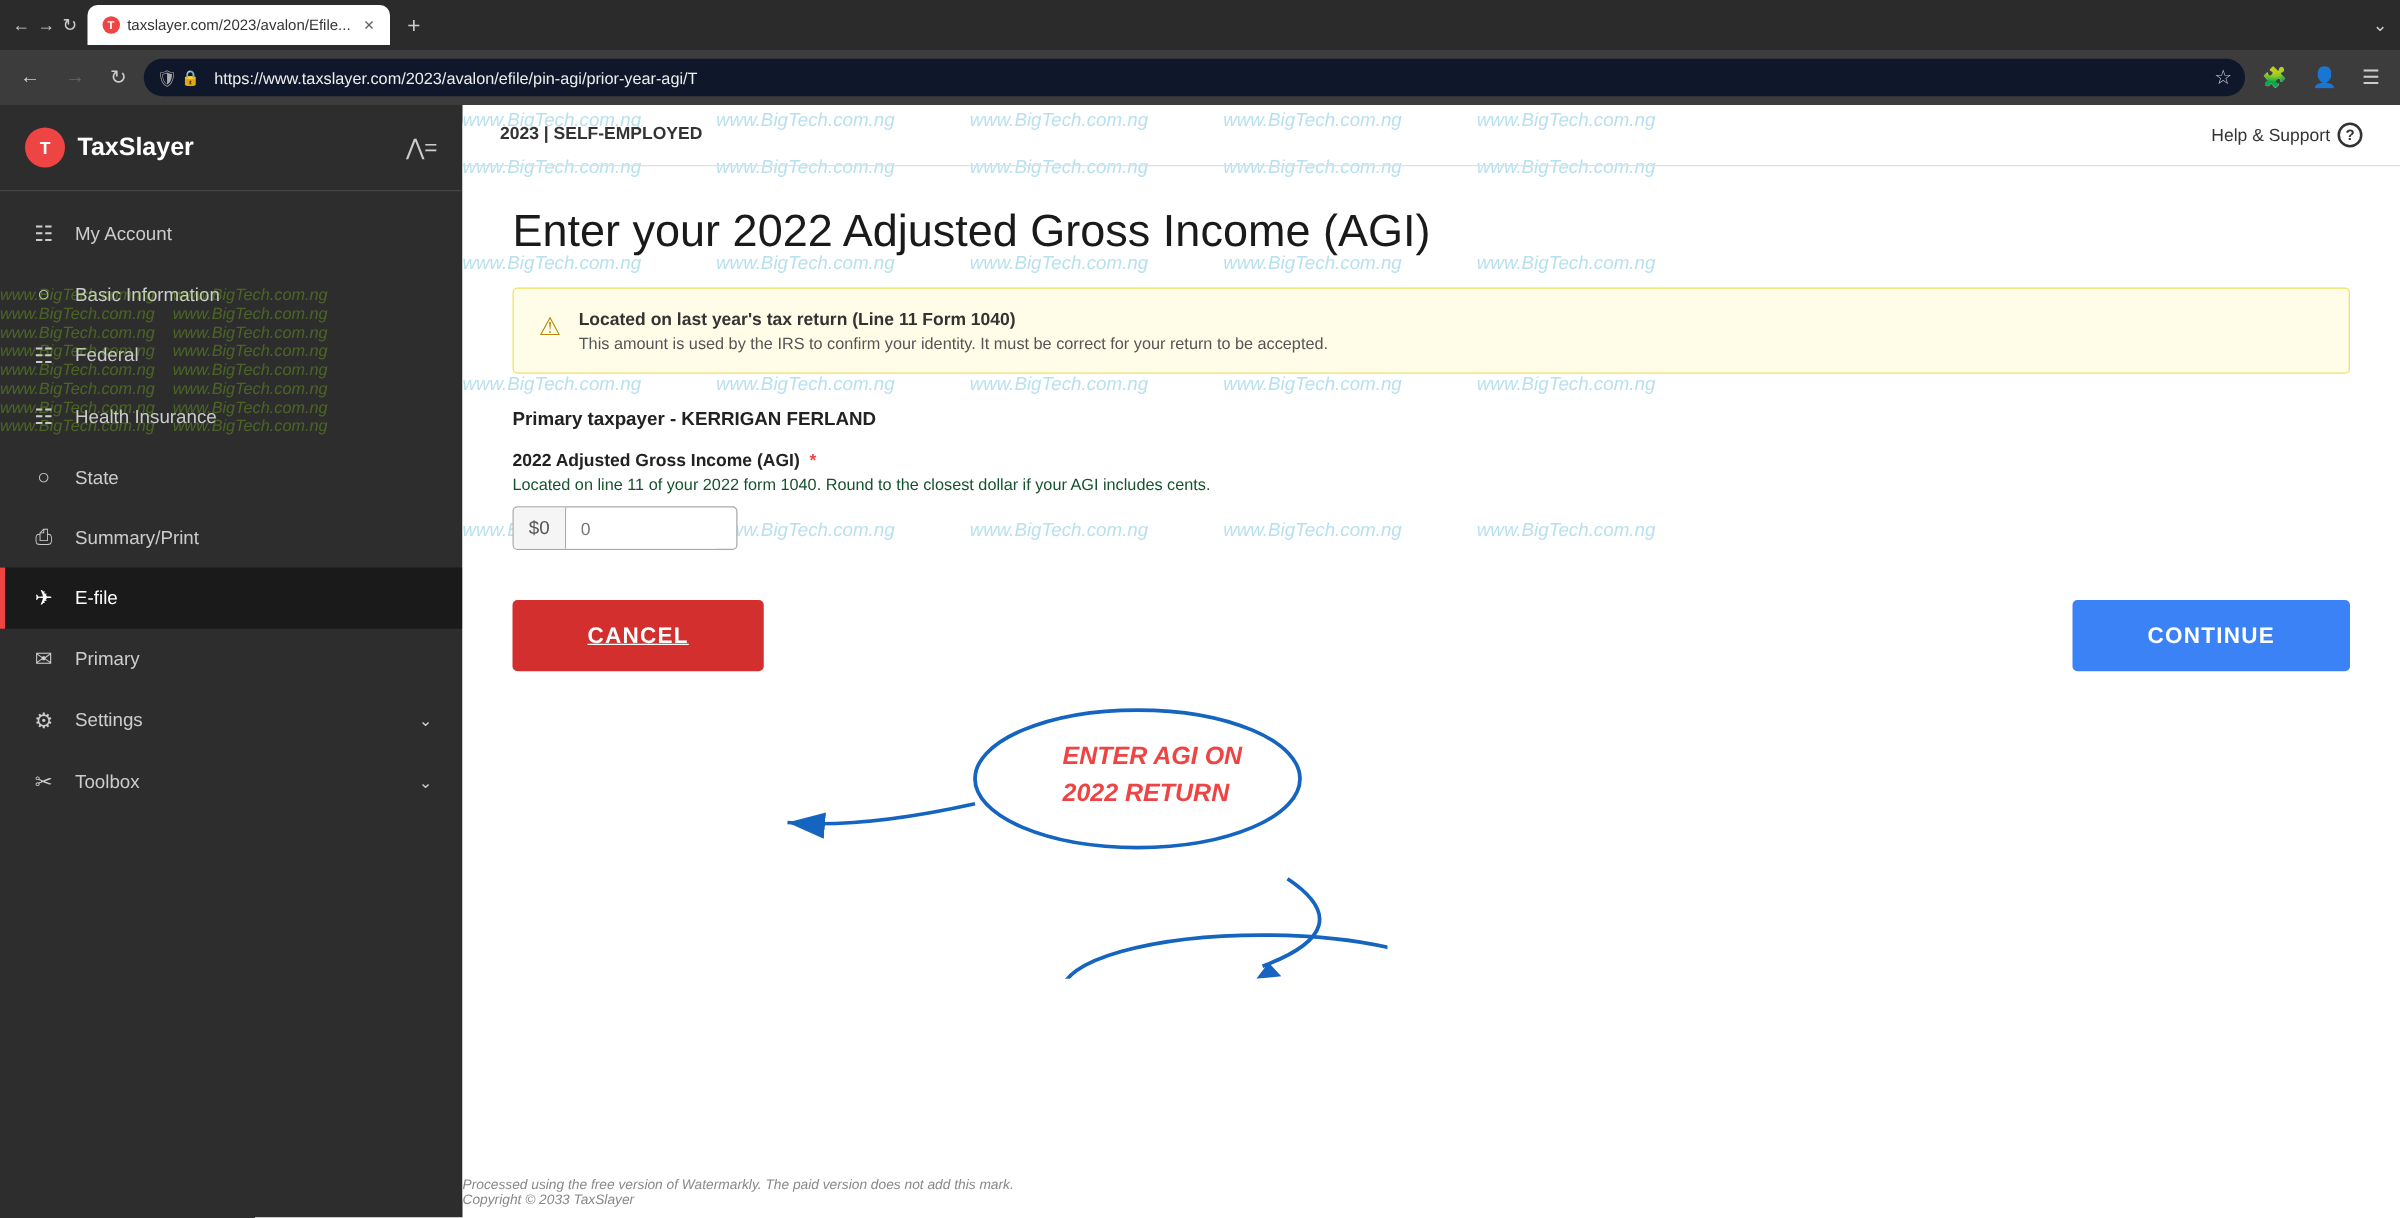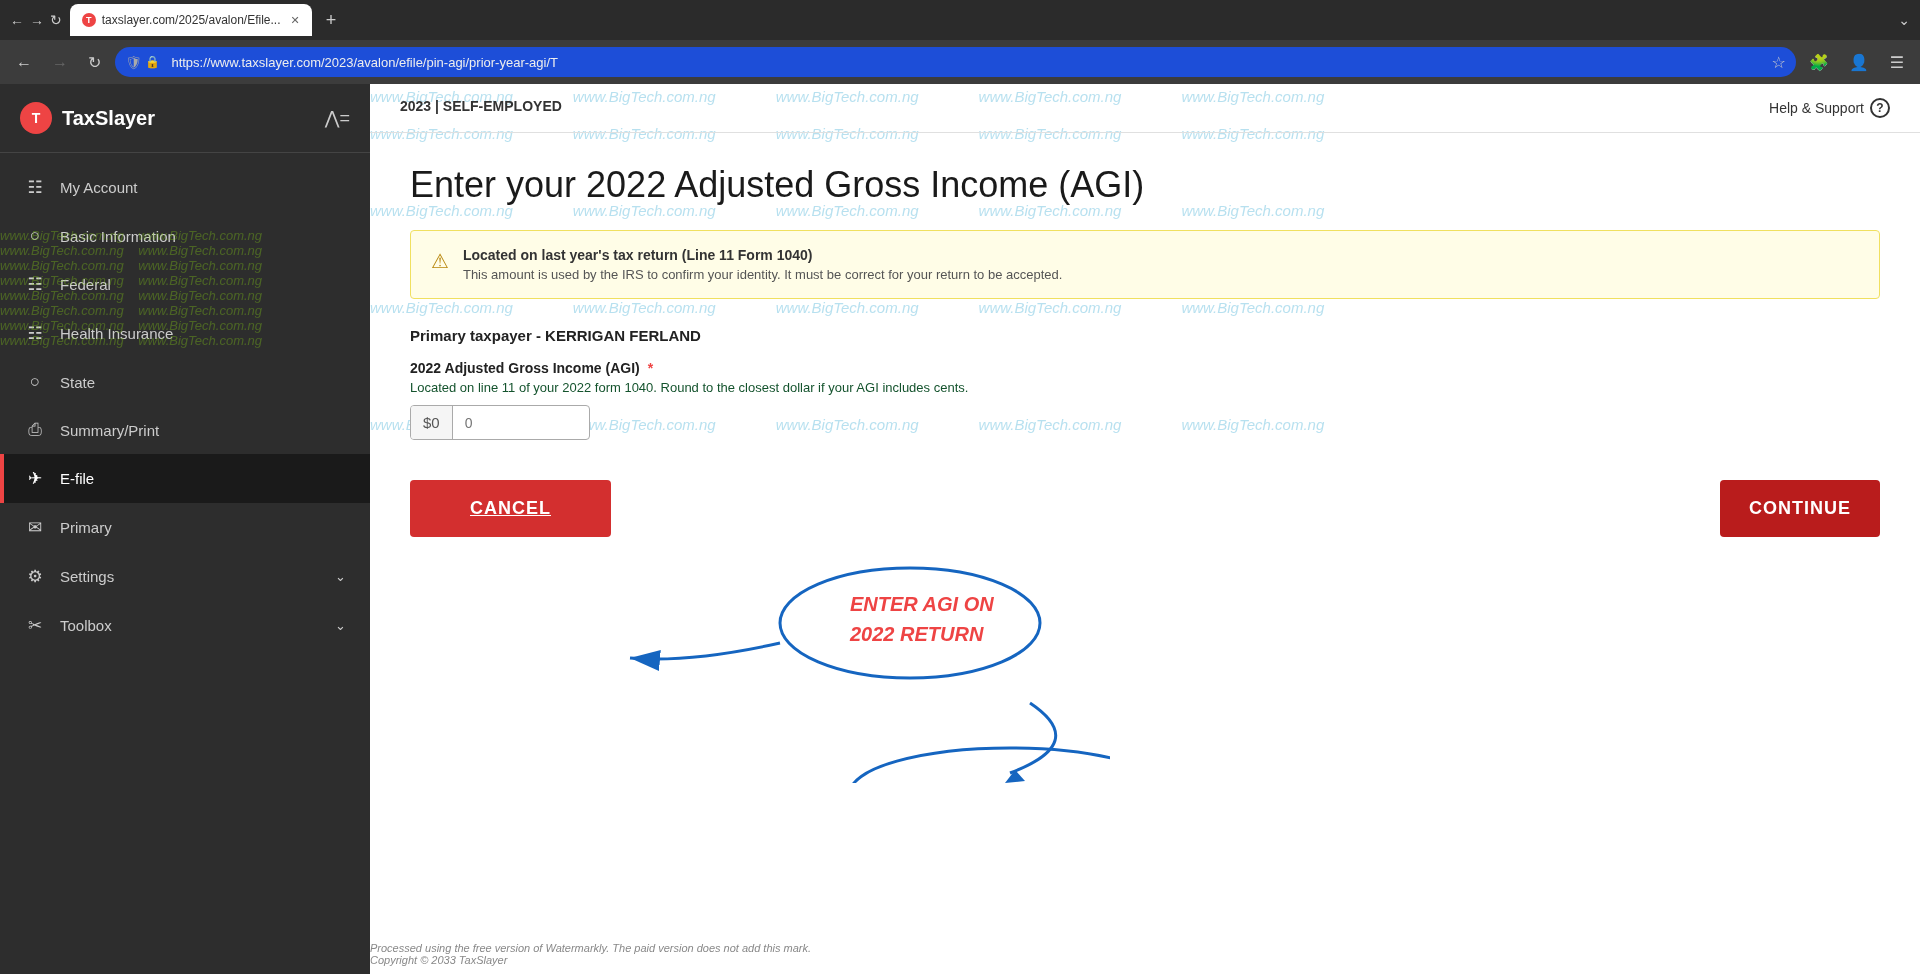--- a/index.html
+++ b/index.html
@@ -59,21 +59,21 @@
     }
     .address-lock {
       position: absolute;
       left: 30px;
       color: #aaa;
       font-size: 12px;
       z-index: 2;
     }
     .address-input {
       flex: 1;
-      background: #1d4ed8;
+      background: #0f172a;
       border: none;
       border-radius: 20px;
       padding: 5px 14px 5px 56px;
       color: #eee;
       font-size: 13px;
       height: 30px;
       outline: none;
       width: 100%;
     }
     .address-star { color: #ccc; font-size: 16px; cursor: pointer; position: absolute; right: 10px; }
@@ -279,24 +279,24 @@
       border: none;
       padding: 18px 60px;
       font-size: 18px;
       font-weight: bold;
       letter-spacing: 1px;
       cursor: pointer;
       border-radius: 4px;
       text-decoration: underline;
     }
     .continue-btn {
-      background: #b91c1c;
+      background: #3b82f6;
       color: #fff;
       border: none;
-      padding: 18px 29px;
+      padding: 18px 60px;
       font-size: 18px;
       font-weight: bold;
       letter-spacing: 1px;
       cursor: pointer;
       border-radius: 4px;
     }
 
     .content-footer {
       position: absolute;
       bottom: 8px;
@@ -323,21 +323,21 @@
   <div class="tab-bar">
     <div class="tab-controls">
       <button class="tab-control-btn">←</button>
       <button class="tab-control-btn">→</button>
       <button class="tab-control-btn">↻</button>
     </div>
     <div class="browser-tab">
       <div class="tab-favicon">
           <span>T</span>
         </div>
-      <span>taxslayer.com/2025/avalon/Efile...</span>
+      <span>taxslayer.com/2023/avalon/Efile...</span>
       <span class="tab-close">✕</span>
     </div>
     <button class="tab-new">+</button>
     <span class="tab-expand">⌄</span>
   </div>
   <div class="address-bar">
     <button class="nav-btn">←</button>
     <button class="nav-btn" disabled="">→</button>
     <button class="nav-btn">↻</button>
     <div class="address-container">

